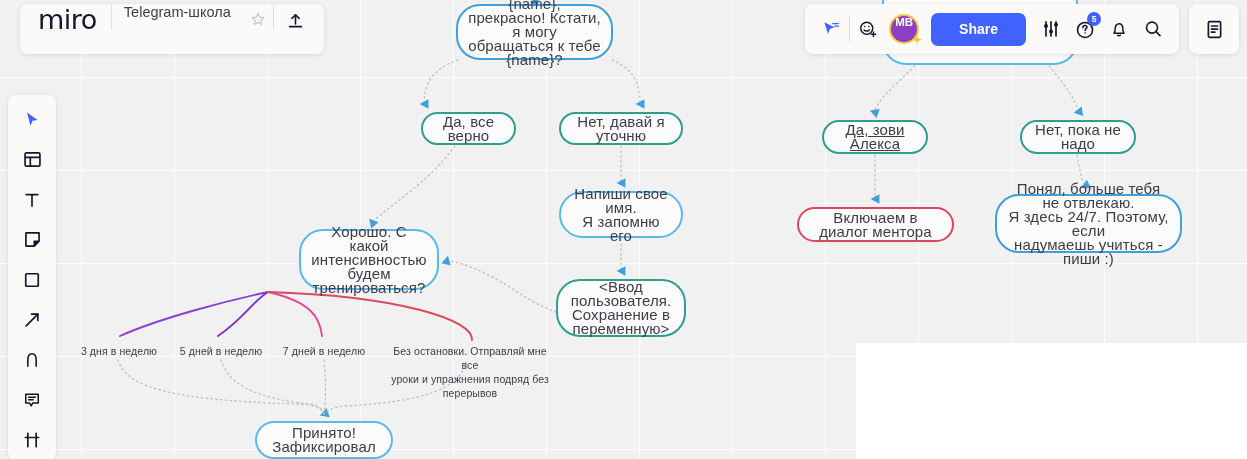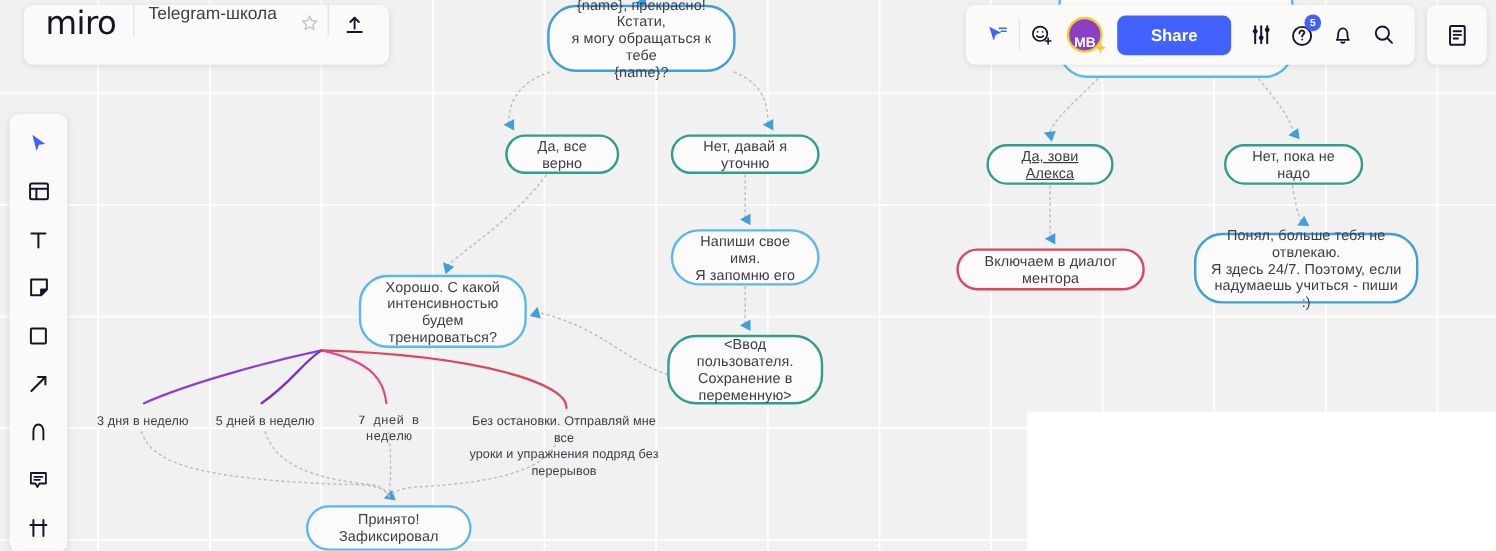--- a/index.html
+++ b/index.html
@@ -23,21 +23,21 @@
   }
   #edges { position: absolute; inset: 0; width: 1247px; height: 459px; pointer-events: none; }
 
   
   .node {
     position: absolute;
     display: flex; align-items: center; justify-content: center;
     text-align: center;
     border-radius: 24px;
     background: #fbfbfb;
-    font-size: 12px;
+    font-size: 15px;
     line-height: 14px;
     color: #3d3d47;
     padding: 4px 10px;
     white-space: pre-line;
     letter-spacing: .1px;
   }
   .node.blue       { border: 2px solid #3f9fd9; }
   .node.blue-light { border: 2px solid #5cb8e8; }
   .node.teal       { border: 2px solid #2f9e8c; }
   .node.red        { border: 2px solid #d9485c; }
@@ -101,21 +101,21 @@
   }
   .tbtn {
     position: relative; width: 32px; height: 34px;
     display: flex; align-items: center; justify-content: center;
     cursor: pointer;
   }
   .avatar {
     width: 30px; height: 30px; border-radius: 50%;
     background: #8b3fc4; color: #fff;
     font-size: 11.5px; font-weight: 700;
-    display: flex; align-items: flex-end; justify-content: center;
+    display: flex; align-items: flex-start; justify-content: center;
     border: 2px solid #f5c93c; position: relative;
     margin: 0 3px;
   }
   .avatar .spark {
     position: absolute; right: -5px; bottom: -4px;
     color: #f5c93c; font-size: 12px; line-height: 1;
   }
   .share-btn {
     background: #4262ff; color: #fff;
     font-size: 14px; font-weight: 700;
@@ -221,21 +221,21 @@
         <div class="node red" style="left: 797px; top: 207px; width: 157px; height: 35px;">Включаем в диалог ментора</div>
         <div class="node blue" style="left: 995px; top: 194px; width: 187px; height: 59px;">Понял, больше тебя не отвлекаю.
 Я здесь 24/7. Поэтому, если
 надумаешь учиться - пиши :)</div>
         <div class="node blue-light" style="left: 882px; top: -20px; width: 196px; height: 85px;"></div>
       </div>
 
     <div id="label-layer">
         <div class="edge-label" style="left: 78px; top: 344px; width: 82px;">3 дня в неделю</div>
         <div class="edge-label" style="left: 176px; top: 344px; width: 90px;">5 дней в неделю</div>
-        <div class="edge-label" style="left: 279px; top: 344px; width: 90px; font-family: Liberation Mono, monospace;">7 дней в неделю</div>
+        <div class="edge-label" style="left: 279px; top: 344px; width: 90px;">7 дней в неделю</div>
         <div class="edge-label" style="left: 390px; top: 344px; width: 160px;">Без остановки. Отправляй мне все
 уроки и упражнения подряд без
 перерывов</div>
       </div>
   </div>
 
   <div id="white-patch"></div>
 
   <div id="header-left">
     <div class="logo">miro</div>

